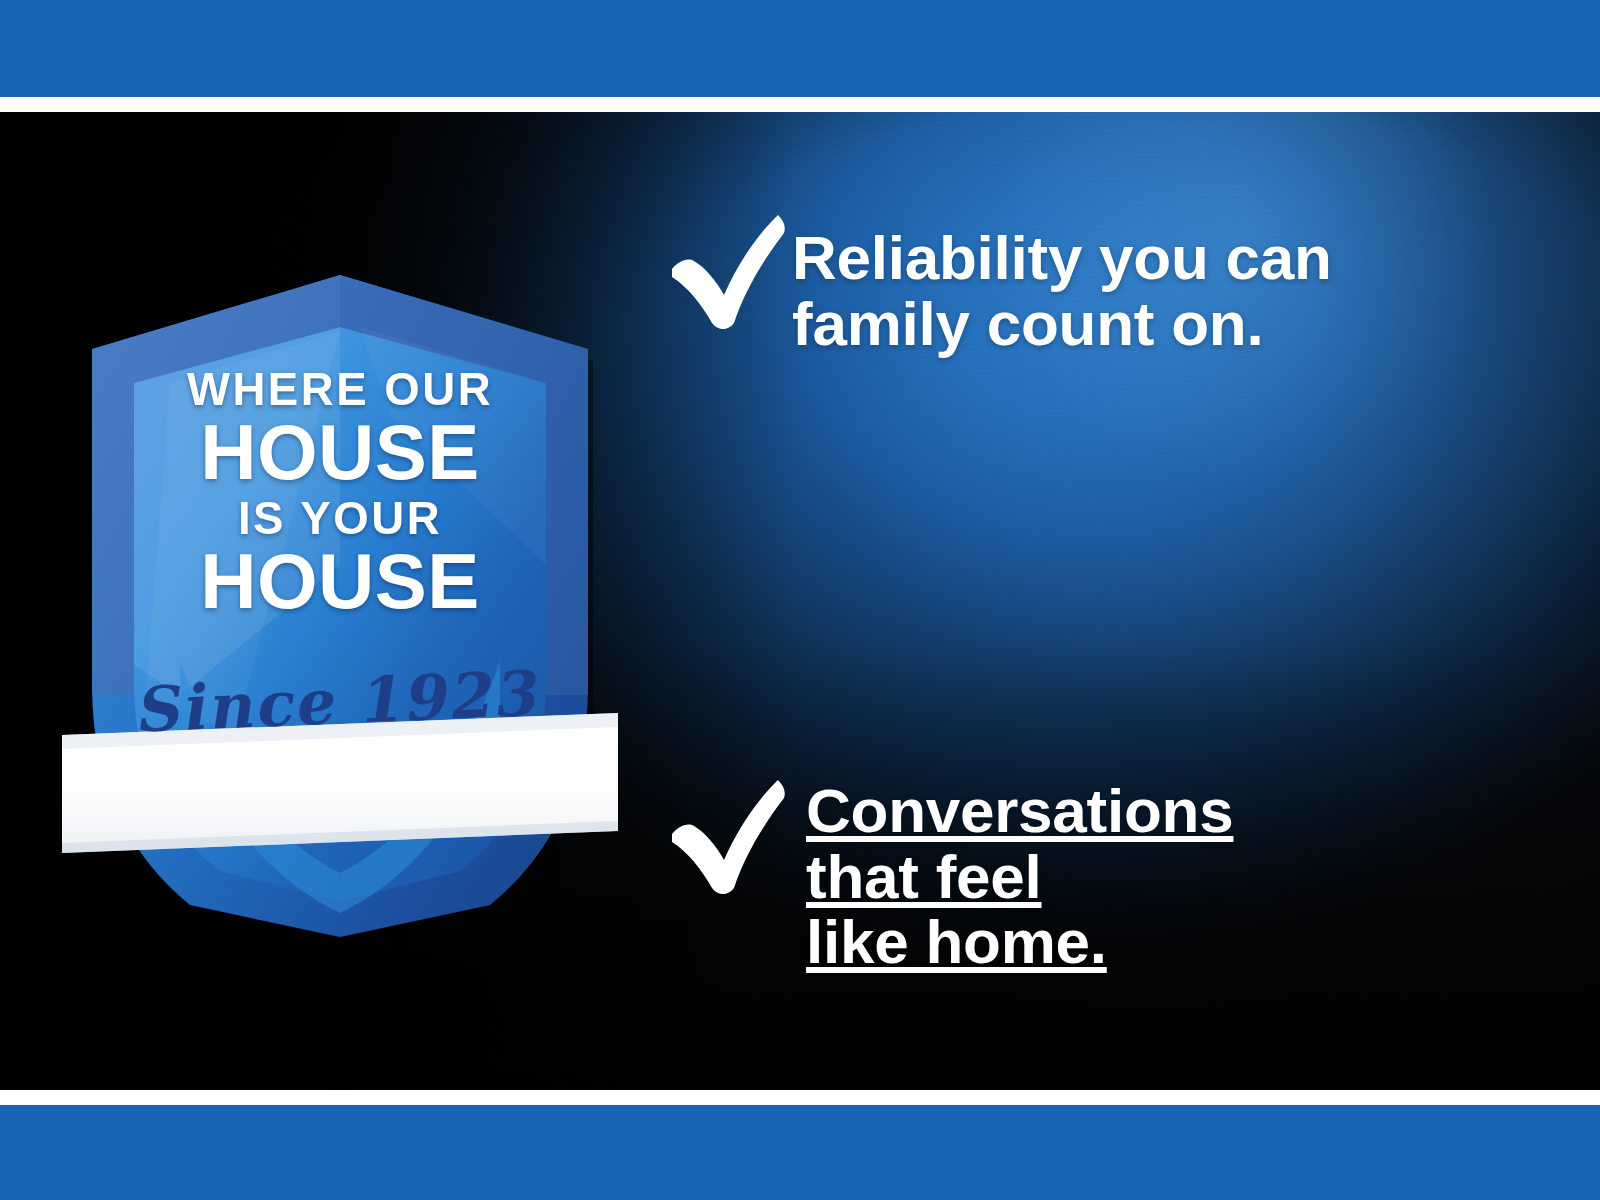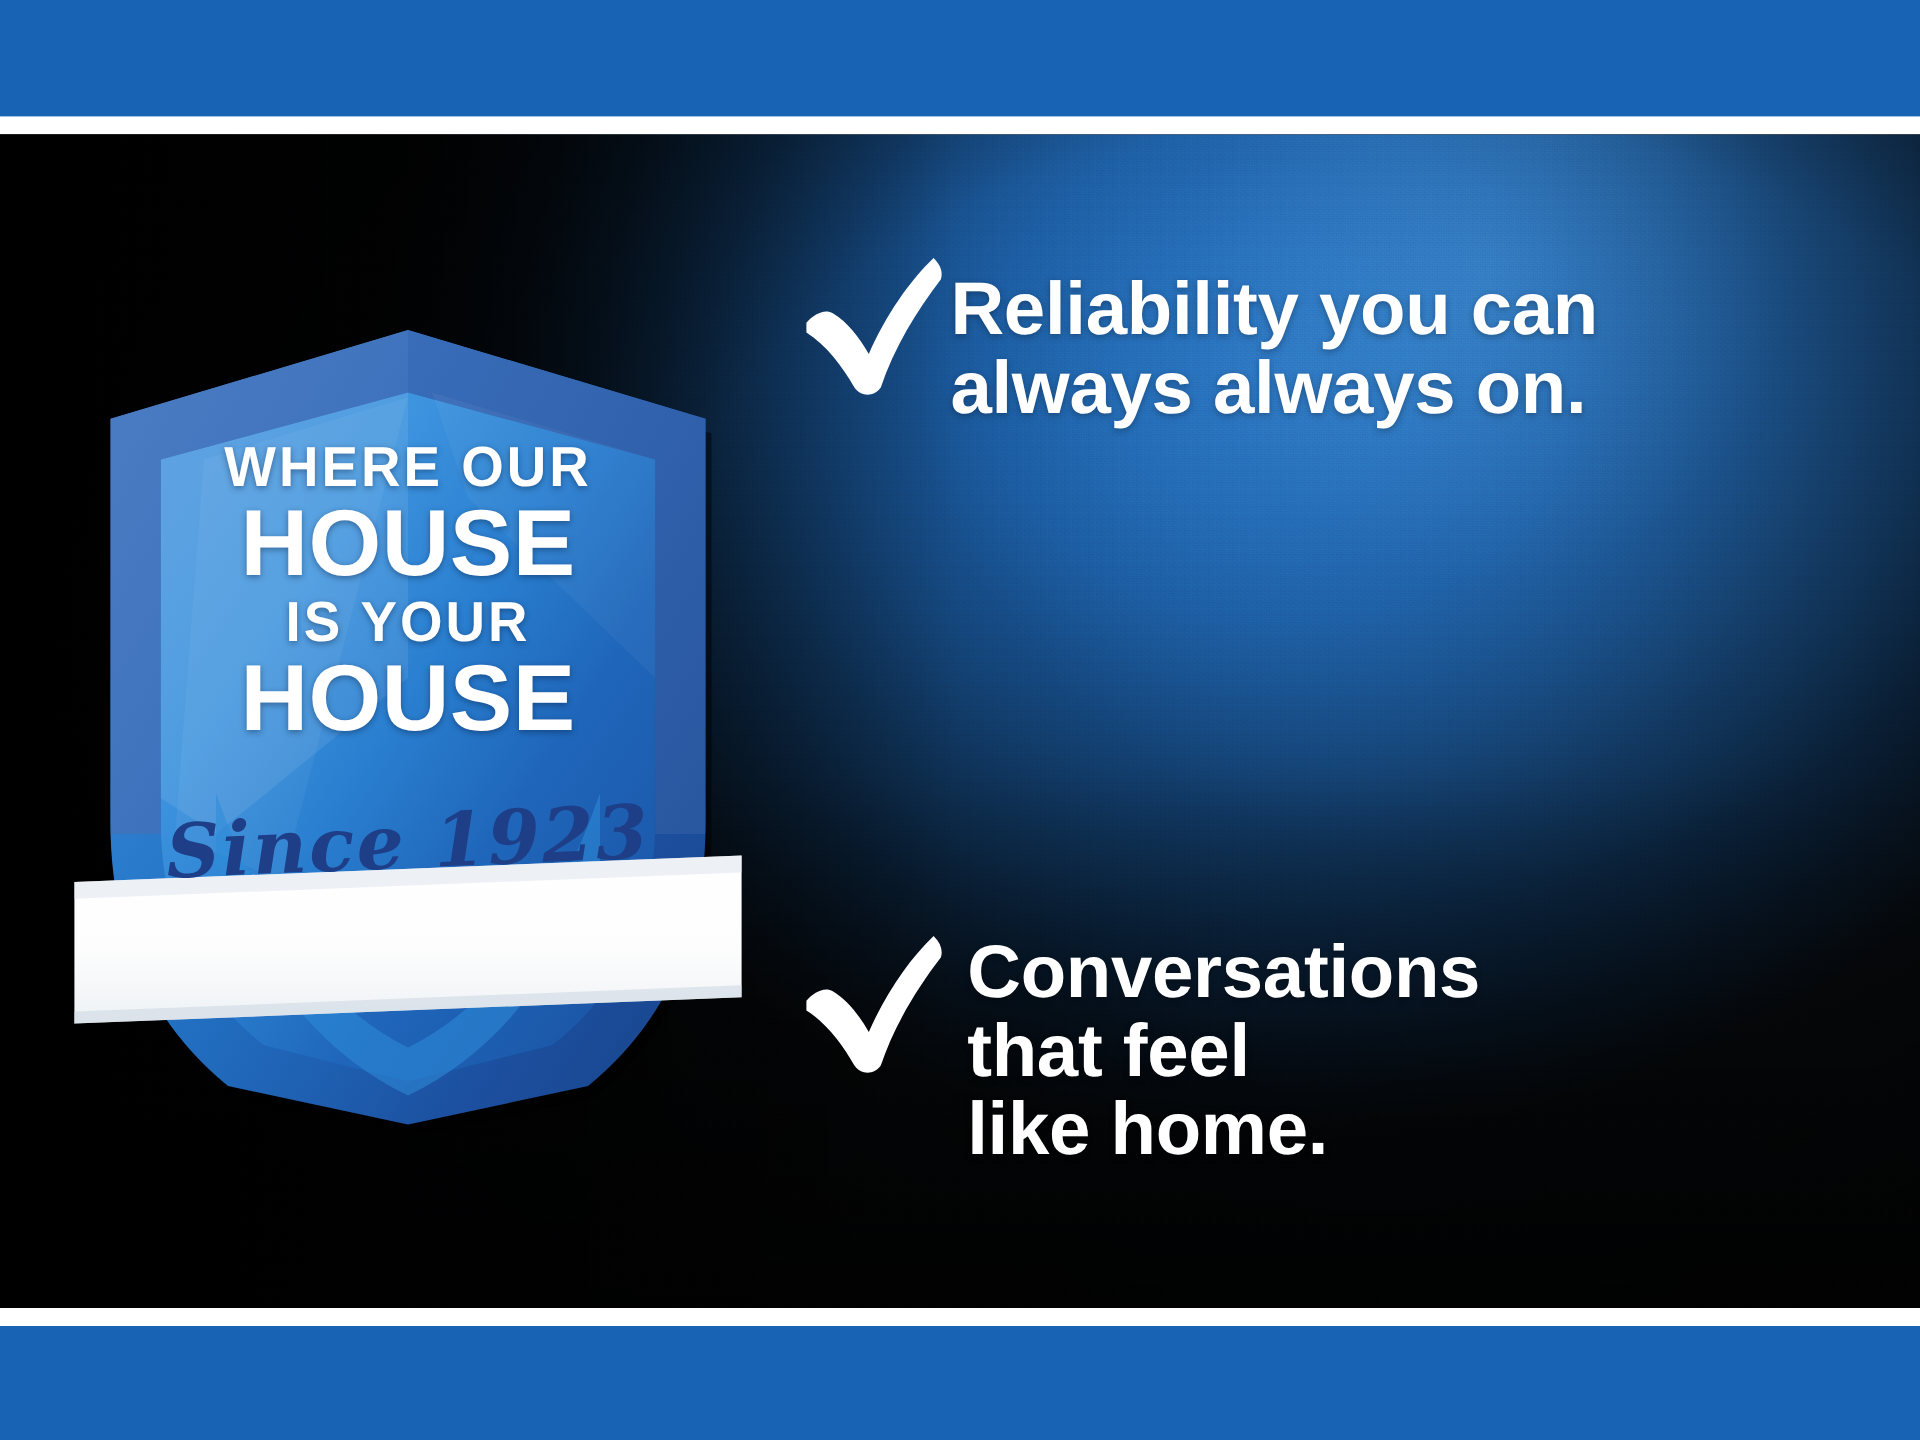--- a/index.html
+++ b/index.html
@@ -95,21 +95,21 @@
     font-family:"Liberation Sans", sans-serif;
     font-weight:bold;
     font-size:62px;
     line-height:1.06;
     letter-spacing:-0.004em;
     white-space:pre-line;
     text-shadow:0 2px 6px rgba(0,0,0,.30);
   }
   .b1 .btext{padding-top:18px;}
   .b2 .btext{padding-top:14px;margin-left:18px;}
-  .b3 .btext{padding-top:6px;margin-left:14px;}
+  .b3 .btext{padding-top:6px;margin-left:14px;text-decoration:underline;}
 </style>
 </head>
 <body>
 
 <div class="billboard">
 
   <div class="bar-top"></div>
 
   <div class="stage">
     <div class="glow-a"></div>
@@ -204,21 +204,21 @@
     <div class="bullet b1">
       <span class="check">
         <svg width="132" height="128" viewBox="0 0 132 128">
           <path d="M12,62 C18,55 27,50 34,54 C46,61 56,74 64,88
                    C78,56 98,27 118,8 C124,14 126,20 124,26
                    C104,52 85,83 74,116 C68,124 58,124 52,116
                    C42,98 28,80 12,70 Z" fill="#ffffff"></path>
         </svg>
       </span>
       <span class="btext">Reliability you can
-always always on.</span>
+family count on.</span>
     </div>
 
 
     <div class="bullet b3">
       <span class="check">
         <svg width="132" height="128" viewBox="0 0 132 128">
           <path d="M12,62 C18,55 27,50 34,54 C46,61 56,74 64,88
                    C78,56 98,27 118,8 C124,14 126,20 124,26
                    C104,52 85,83 74,116 C68,124 58,124 52,116
                    C42,98 28,80 12,70 Z" fill="#ffffff"></path>

